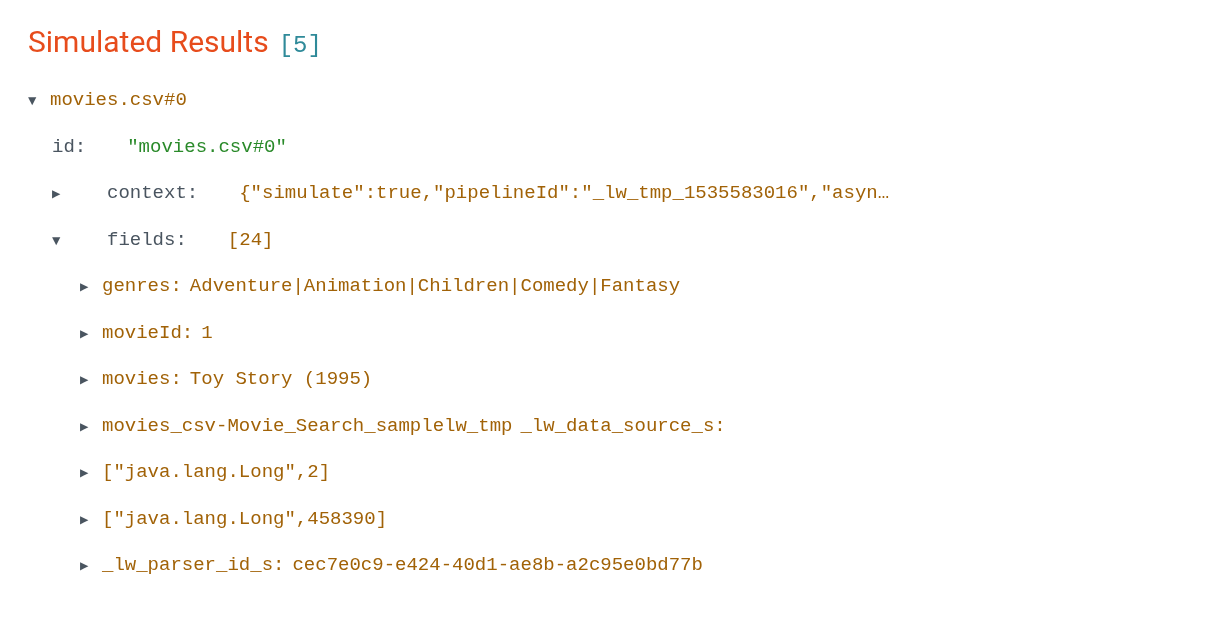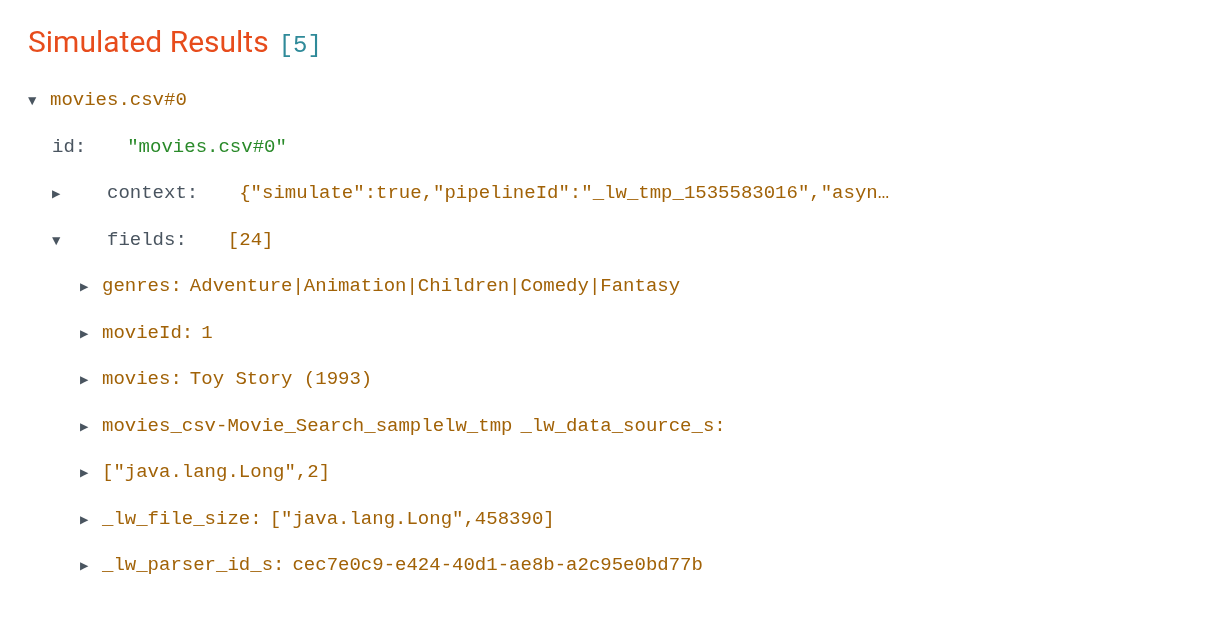--- a/index.html
+++ b/index.html
@@ -103,34 +103,33 @@
         <span class="k-teal">Adventure|Animation|Children|Comedy|Fantasy</span>
       </div>
       <div class="tree-row indent-2">
         <span class="disclosure">▶</span>
         <span class="k-teal">movieId:</span>
         <span class="k-teal">1</span>
       </div>
       <div class="tree-row indent-2">
         <span class="disclosure">▶</span>
         <span class="k-teal">movies:</span>
-        <span class="k-teal">Toy Story (1993)</span>
+        <span class="k-teal">Toy Story (1995)</span>
       </div>
       <div class="tree-row indent-2">
         <span class="disclosure">▶</span>
         <span class="k-teal">movies_csv-Movie_Search_samplelw_tmp</span>
         <span class="k-teal">_lw_data_source_s:</span>
       </div>
       <div class="tree-row indent-2">
         <span class="disclosure">▶</span>
         <span class="k-teal">["java.lang.Long",2]</span>
       </div>
       <div class="tree-row indent-2">
         <span class="disclosure">▶</span>
-        <span class="k-teal">_lw_file_size:</span>
         <span class="k-teal">["java.lang.Long",458390]</span>
       </div>
       <div class="tree-row indent-2">
         <span class="disclosure">▶</span>
         <span class="k-teal">_lw_parser_id_s:</span>
         <span class="k-teal">cec7e0c9-e424-40d1-ae8b-a2c95e0bd77b</span>
       </div>
     </div>
 
 </div>

